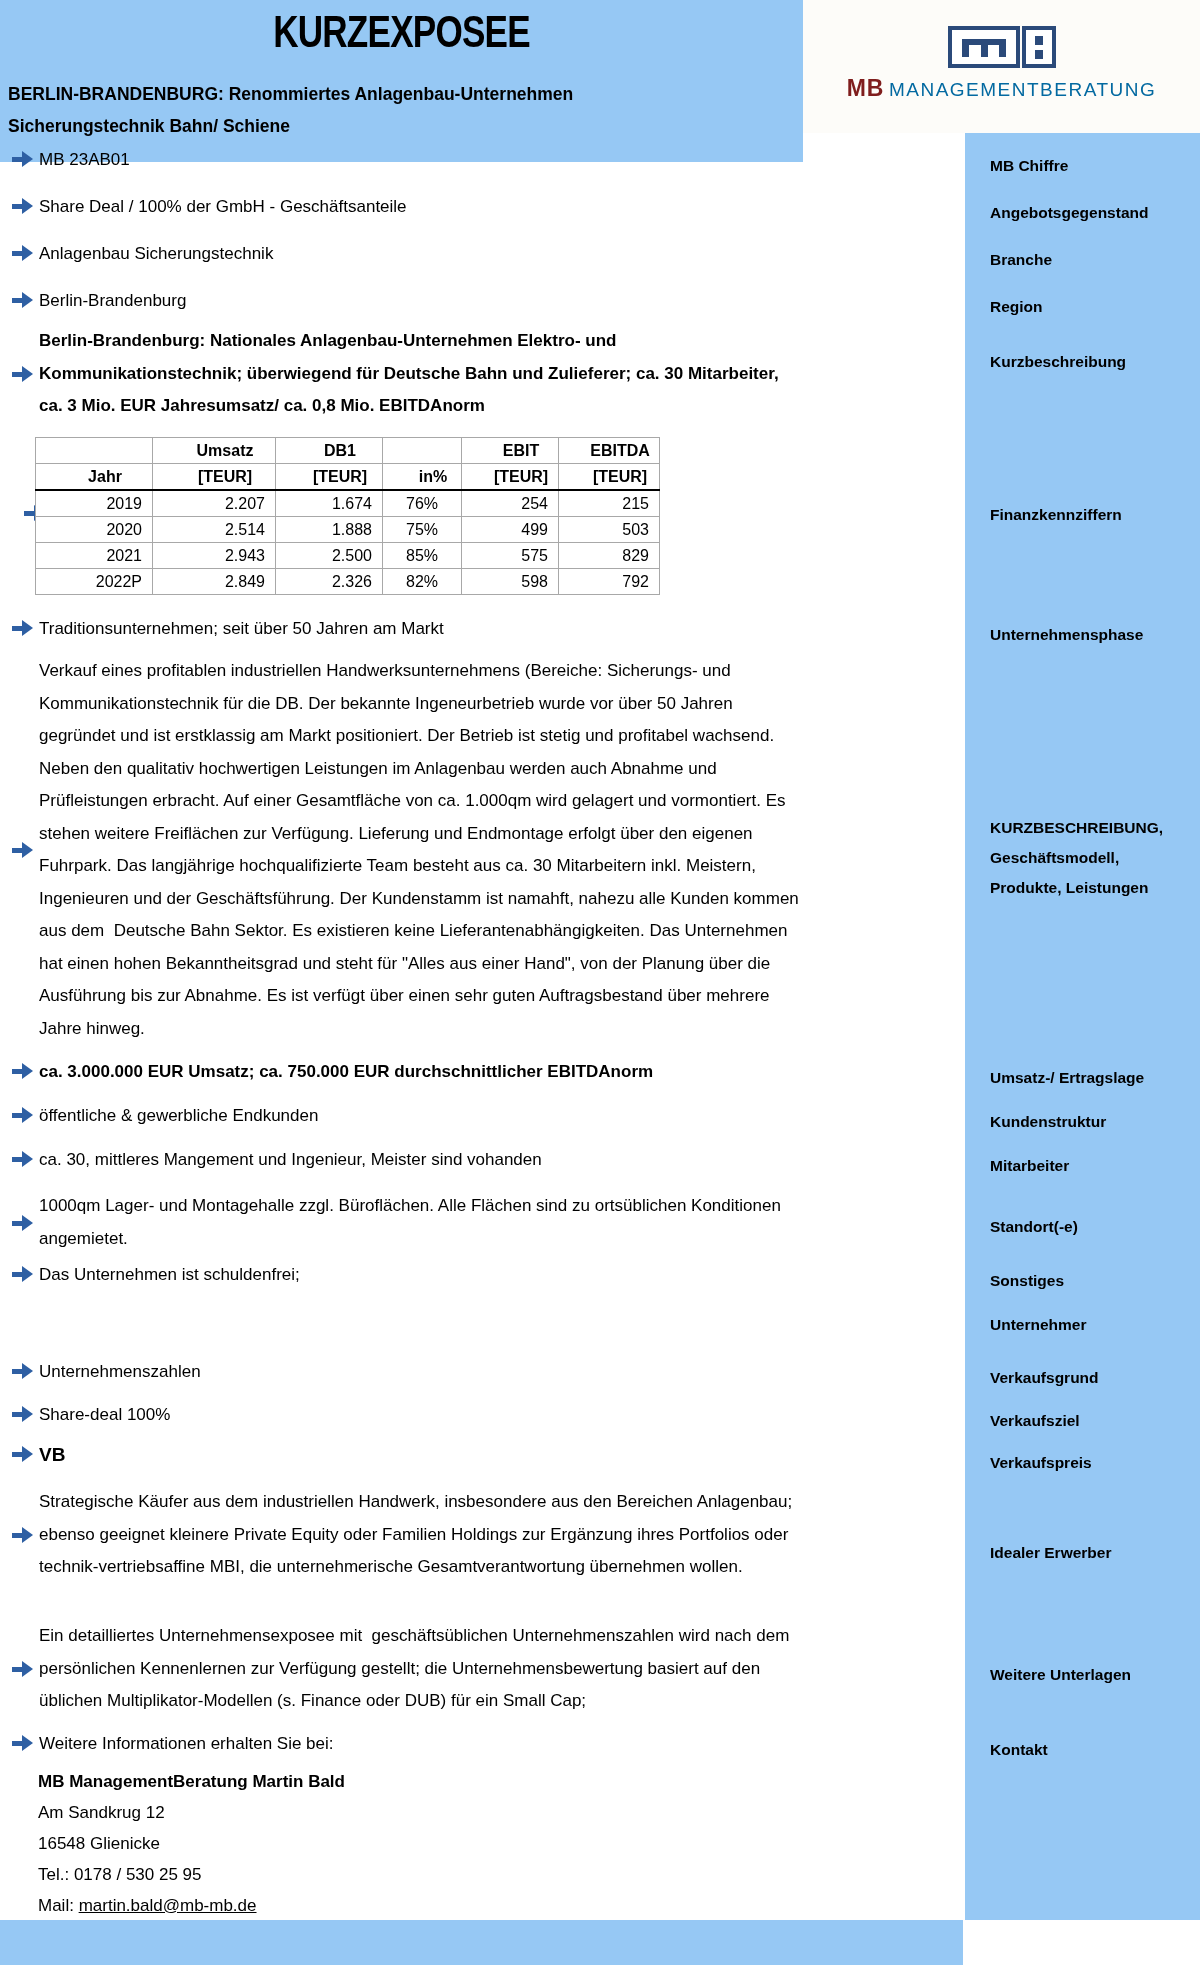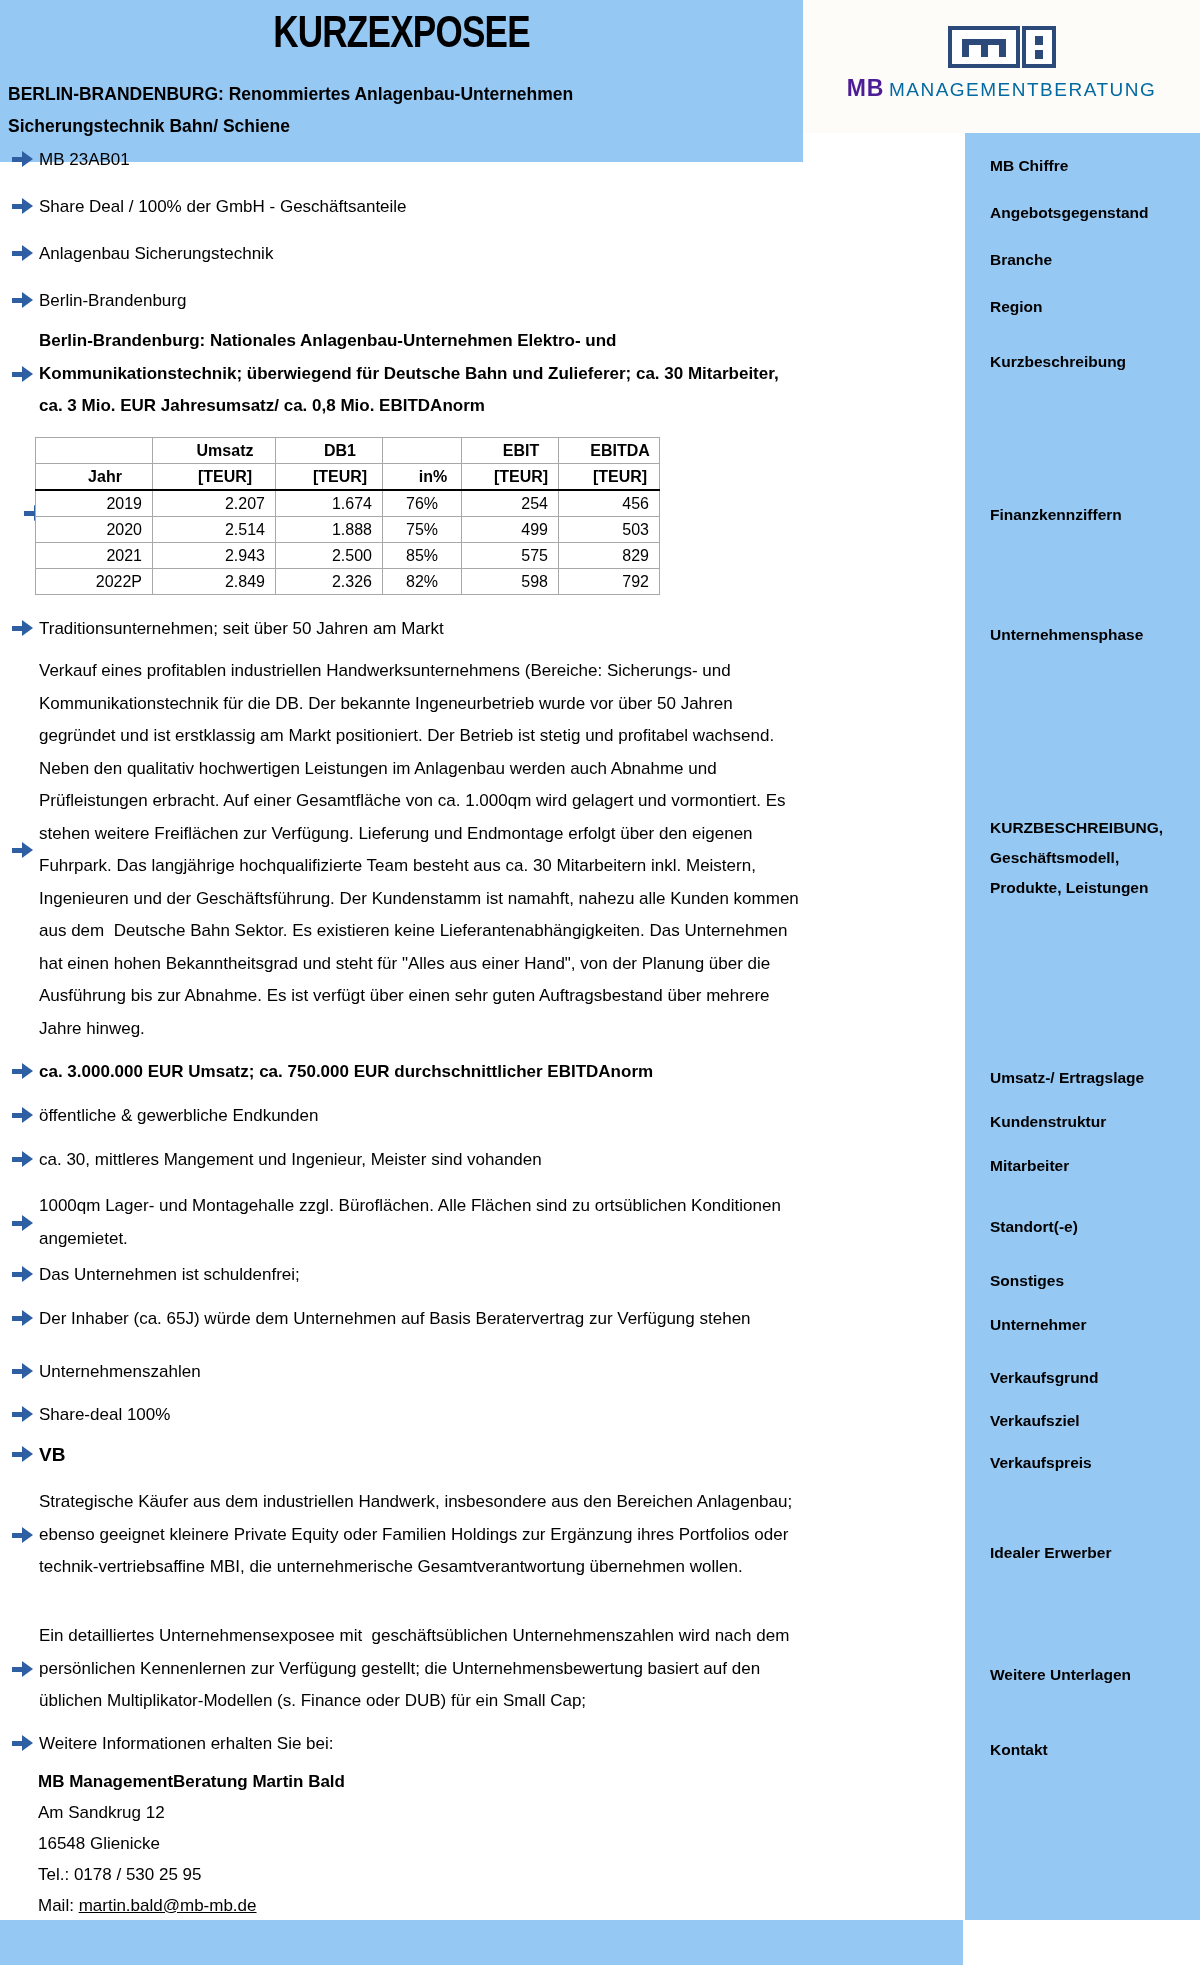--- a/index.html
+++ b/index.html
@@ -10,21 +10,21 @@
   .sidebar{left:965px;top:133px;width:235px;height:1787px;}
   .footer-bar{left:0;top:1920px;width:963px;height:45px;}
   .page-title{position:absolute;left:0;top:6px;width:803px;text-align:center;
         font-size:45px;font-weight:bold;letter-spacing:-1px;transform:scaleX(0.78);transform-origin:50% 0;}
   .page-subtitle{position:absolute;left:8px;top:78px;width:640px;font-size:17.5px;font-weight:bold;
         line-height:32px;white-space:pre-wrap;}
   .logo-block{position:absolute;left:803px;top:0;width:397px;height:133px;background:#fdfcf9;
         display:flex;flex-direction:column;align-items:center;}
   .logo-mark{margin-top:26px;}
   .logo-text{margin-top:7px;white-space:nowrap;}
-  .logo-mb{color:#4c1d95;font-weight:bold;font-size:23px;letter-spacing:1px;}
+  .logo-mb{color:#7f1d1d;font-weight:bold;font-size:23px;letter-spacing:1px;}
   .logo-word{color:#0369a1;font-size:19px;letter-spacing:1.5px;}
   .label{position:absolute;left:975px;width:218px;font-size:15.5px;font-weight:bold;
         line-height:30px;white-space:pre-wrap;margin-left:15px;}
   .item{position:absolute;left:0;display:flex;align-items:flex-start;}
   .item .txt{font-size:17px;line-height:21px;}
   .item.ml .txt{line-height:32.5px;white-space:pre-wrap;}
   .item.bold .txt{font-weight:bold;}
   .item.big .txt{font-weight:bold;font-size:19px;}
   .item.ml{align-items:center;}
   .arrow{position:relative;width:21px;height:16px;flex:none;margin:2px 6px 0 12px;}
@@ -139,21 +139,21 @@
       <th>in%</th>
       <th>[TEUR]</th>
       <th>[TEUR]</th>
     </tr>
     <tr>
       <td>2019</td>
       <td>2.207</td>
       <td>1.674</td>
       <td class="pct">76%</td>
       <td>254</td>
-      <td>456</td>
+      <td>215</td>
     </tr>
     <tr>
       <td>2020</td>
       <td>2.514</td>
       <td>1.888</td>
       <td class="pct">75%</td>
       <td>499</td>
       <td>503</td>
     </tr>
     <tr>
@@ -208,24 +208,20 @@
   </div>
   <div class="item ml" style="top:1190px;width:950px">
     <span class="arrow"></span>
     <span class="txt">1000qm Lager- und Montagehalle zzgl. Büroflächen. Alle Flächen sind zu ortsüblichen Konditionen
 angemietet.</span>
   </div>
   <div class="item" style="top:1264px">
     <span class="arrow"></span>
     <span class="txt">Das Unternehmen ist schuldenfrei;</span>
   </div>
-  <div class="item" style="top:1308px">
-    <span class="arrow"></span>
-    <span class="txt">Der Inhaber (ca. 65J) würde dem Unternehmen auf Basis Beratervertrag zur Verfügung stehen</span>
-  </div>
   <div class="item" style="top:1361px">
     <span class="arrow"></span>
     <span class="txt">Unternehmenszahlen</span>
   </div>
   <div class="item" style="top:1404px">
     <span class="arrow"></span>
     <span class="txt">Share-deal 100%</span>
   </div>
   <div class="item big" style="top:1444px">
     <span class="arrow"></span>

